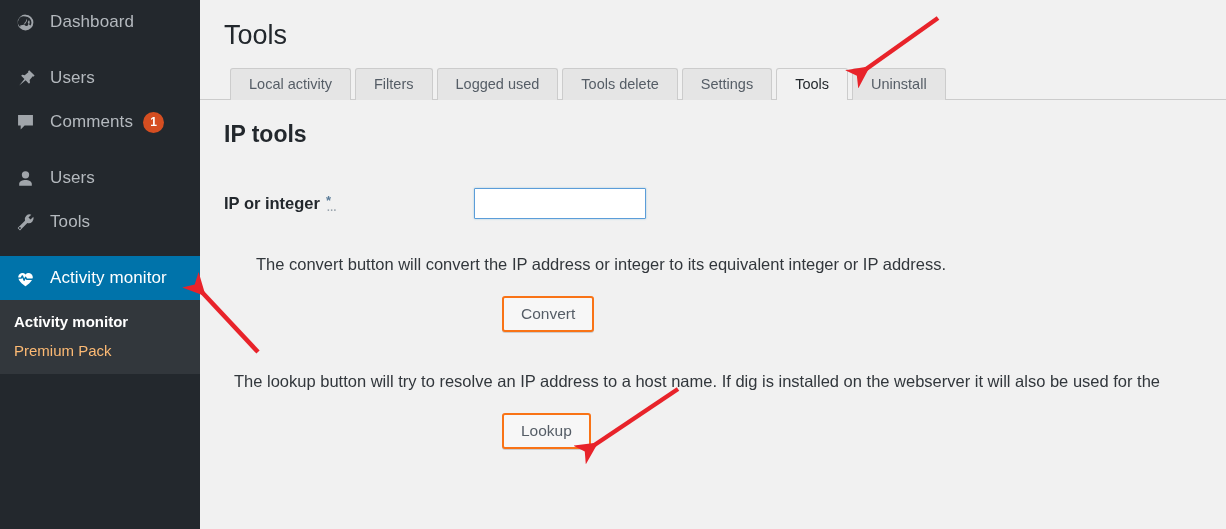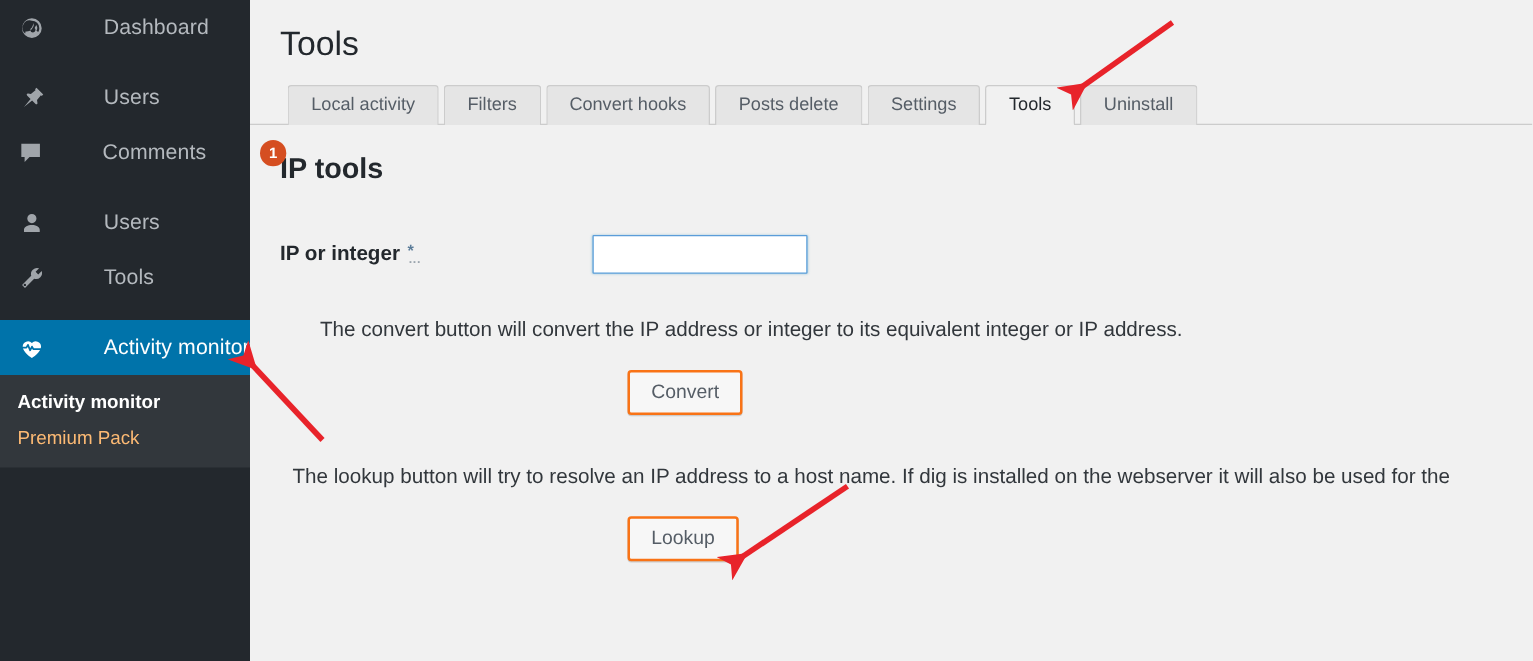--- a/index.html
+++ b/index.html
@@ -16,21 +16,21 @@
   
   #sidebar {
     width: 200px; min-width: 200px; height: 529px;
     background: #23282d; position: relative; z-index: 5;
   }
   .menu-item {
     position: relative;
     display: flex; align-items: center;
     height: 44px; padding-left: 14px;
     color: #b4b9be; font-size: 17px;
-    cursor: pointer; user-select: none; gap: 33px;
+    cursor: pointer; user-select: none;
   }
   .menu-item .mlabel { margin-left: 14px; letter-spacing: .1px; }
   .menu-item .micon { width: 22px; height: 22px; display: flex; align-items: center; justify-content: center; }
   .menu-item .micon svg { width: 21px; height: 21px; fill: #a0a5aa; }
   .menu-item.sep-top { margin-top: 12px; }
   .menu-item.active {
     background: #0073aa; color: #fff;
   }
   .menu-item.active .micon svg { fill: #fff; }
   .menu-item.active .mlabel { color: #fff; }
@@ -249,22 +249,22 @@
   </div>
 
   <div id="main">
 
     <h1 id="page-title">Tools</h1>
 
     <div id="tabs-wrap">
       <div id="tabs">
         <div class="tab">Local activity</div>
         <div class="tab">Filters</div>
-        <div class="tab">Convert hooks</div>
-        <div class="tab">Posts delete</div>
+        <div class="tab">Logged used</div>
+        <div class="tab">Tools delete</div>
         <div class="tab">Settings</div>
         <div class="tab active">Tools</div>
         <div class="tab">Uninstall</div>
       </div>
       <div id="tabs-rule"></div>
     </div>
 
     <div id="content">
 
       <div id="section-title">IP tools</div>

